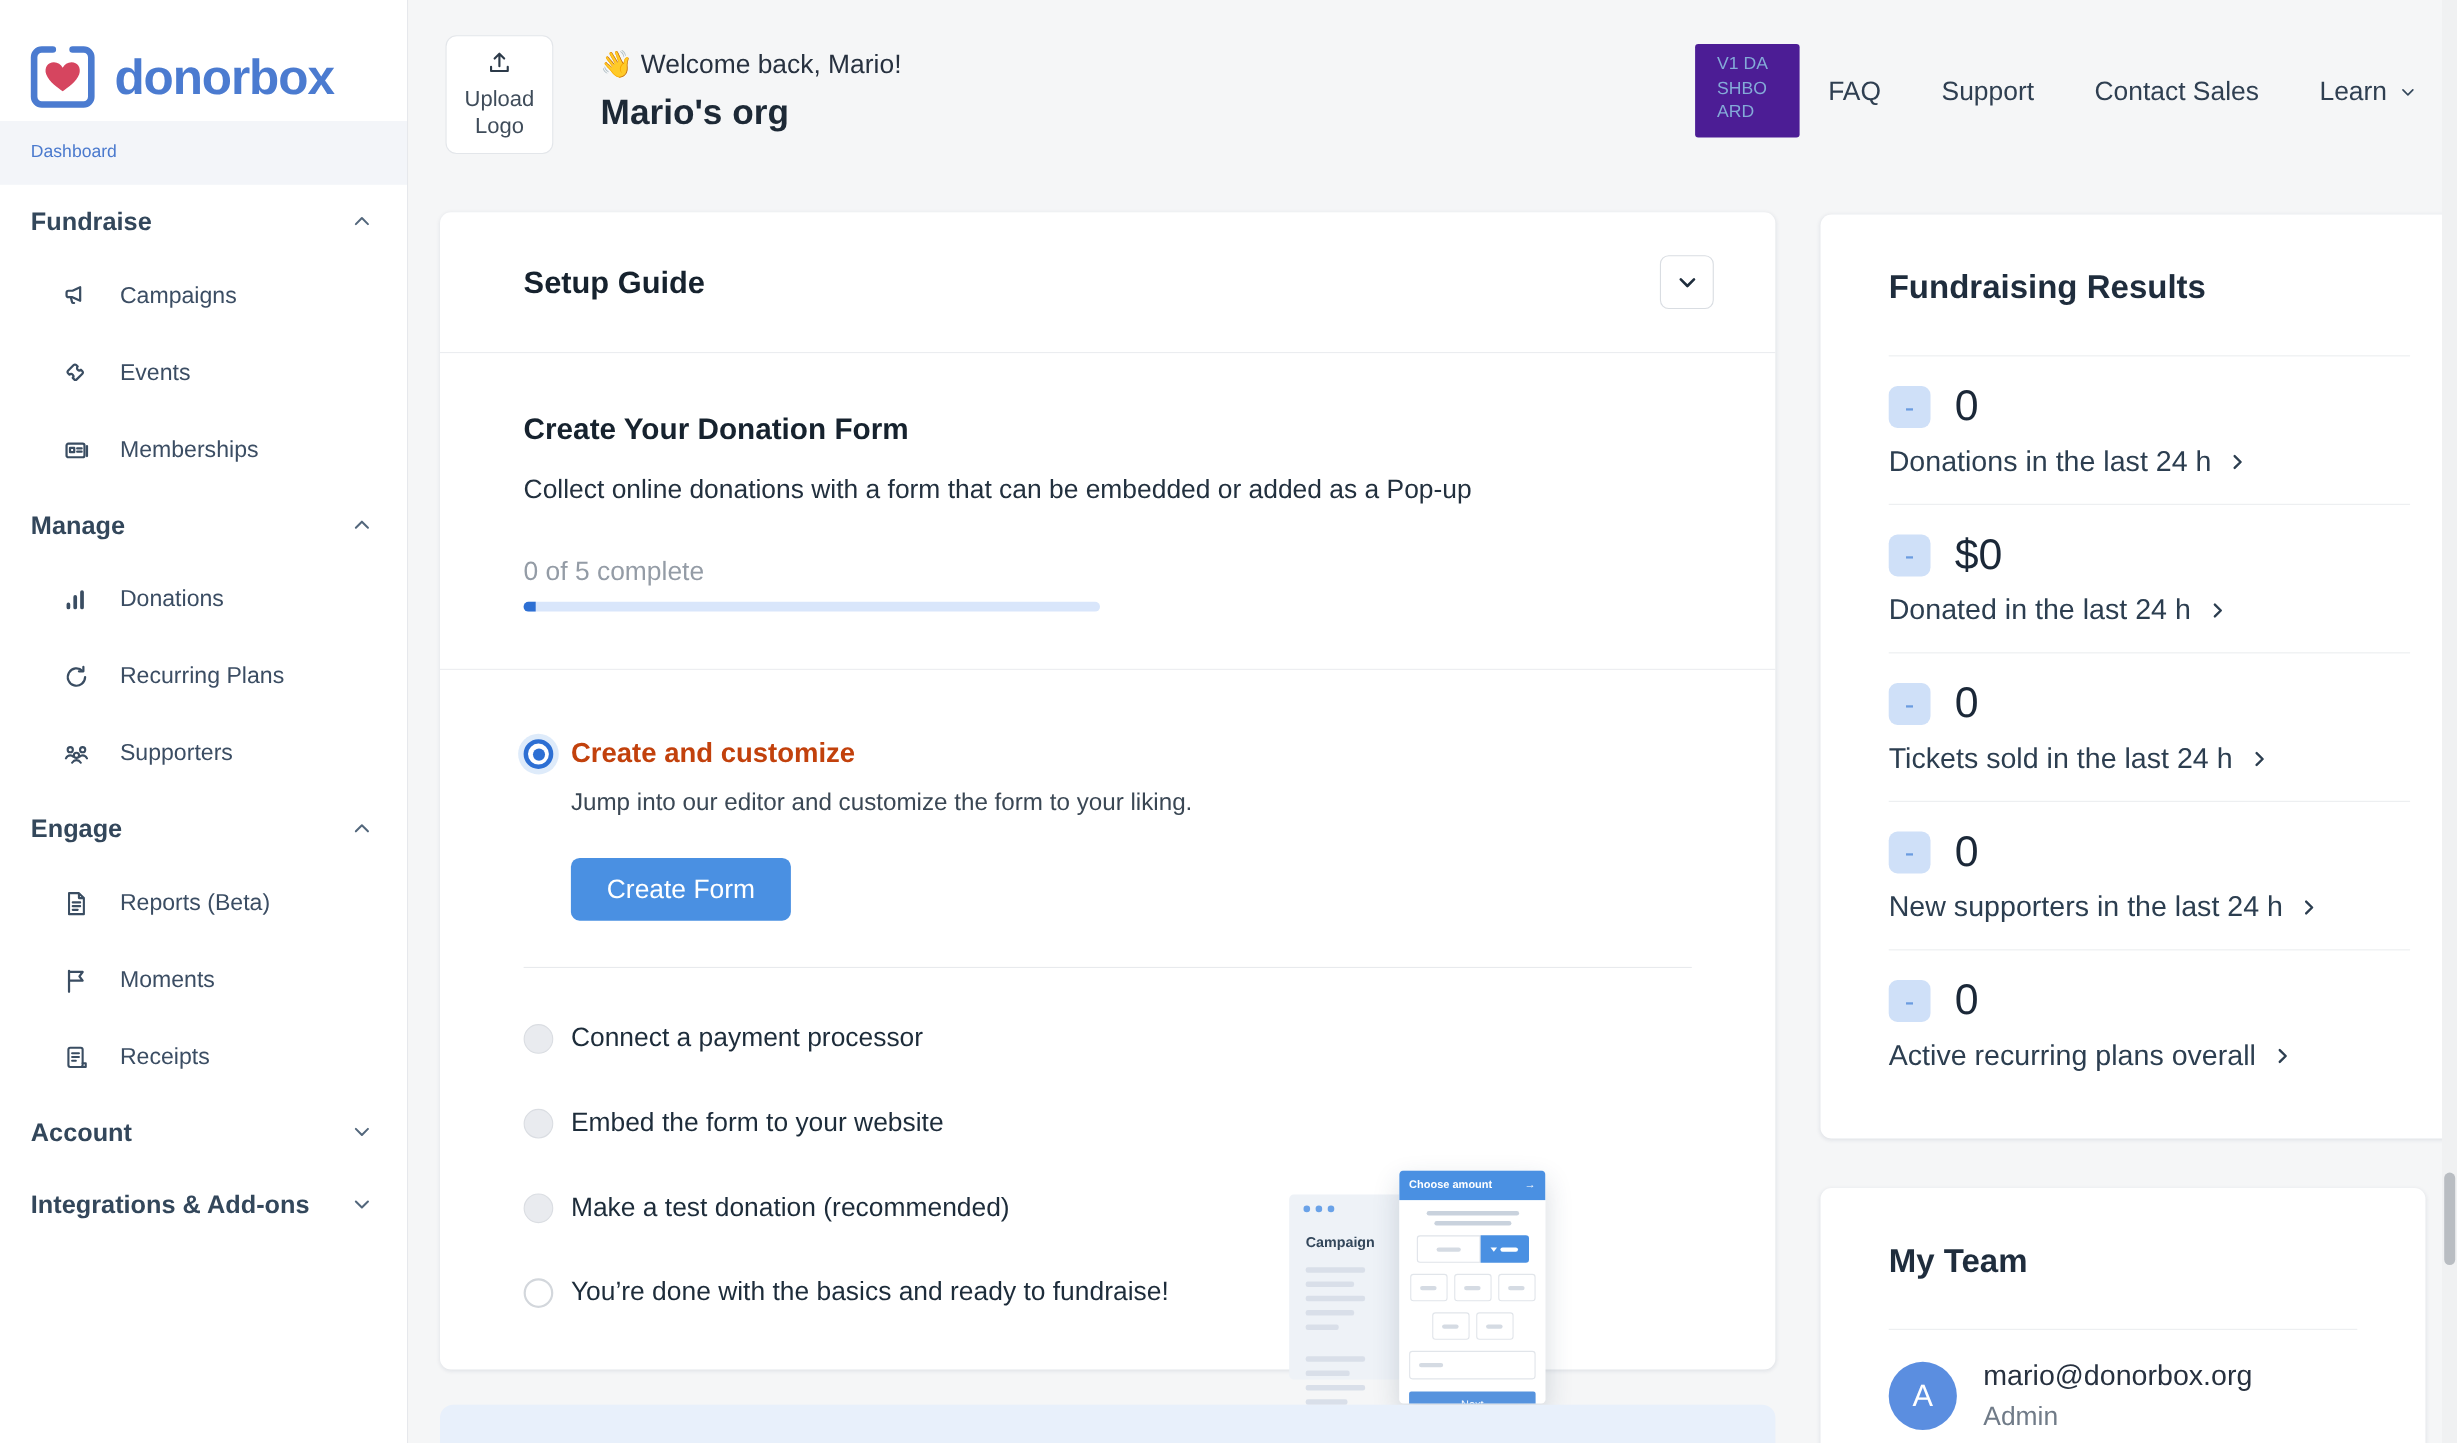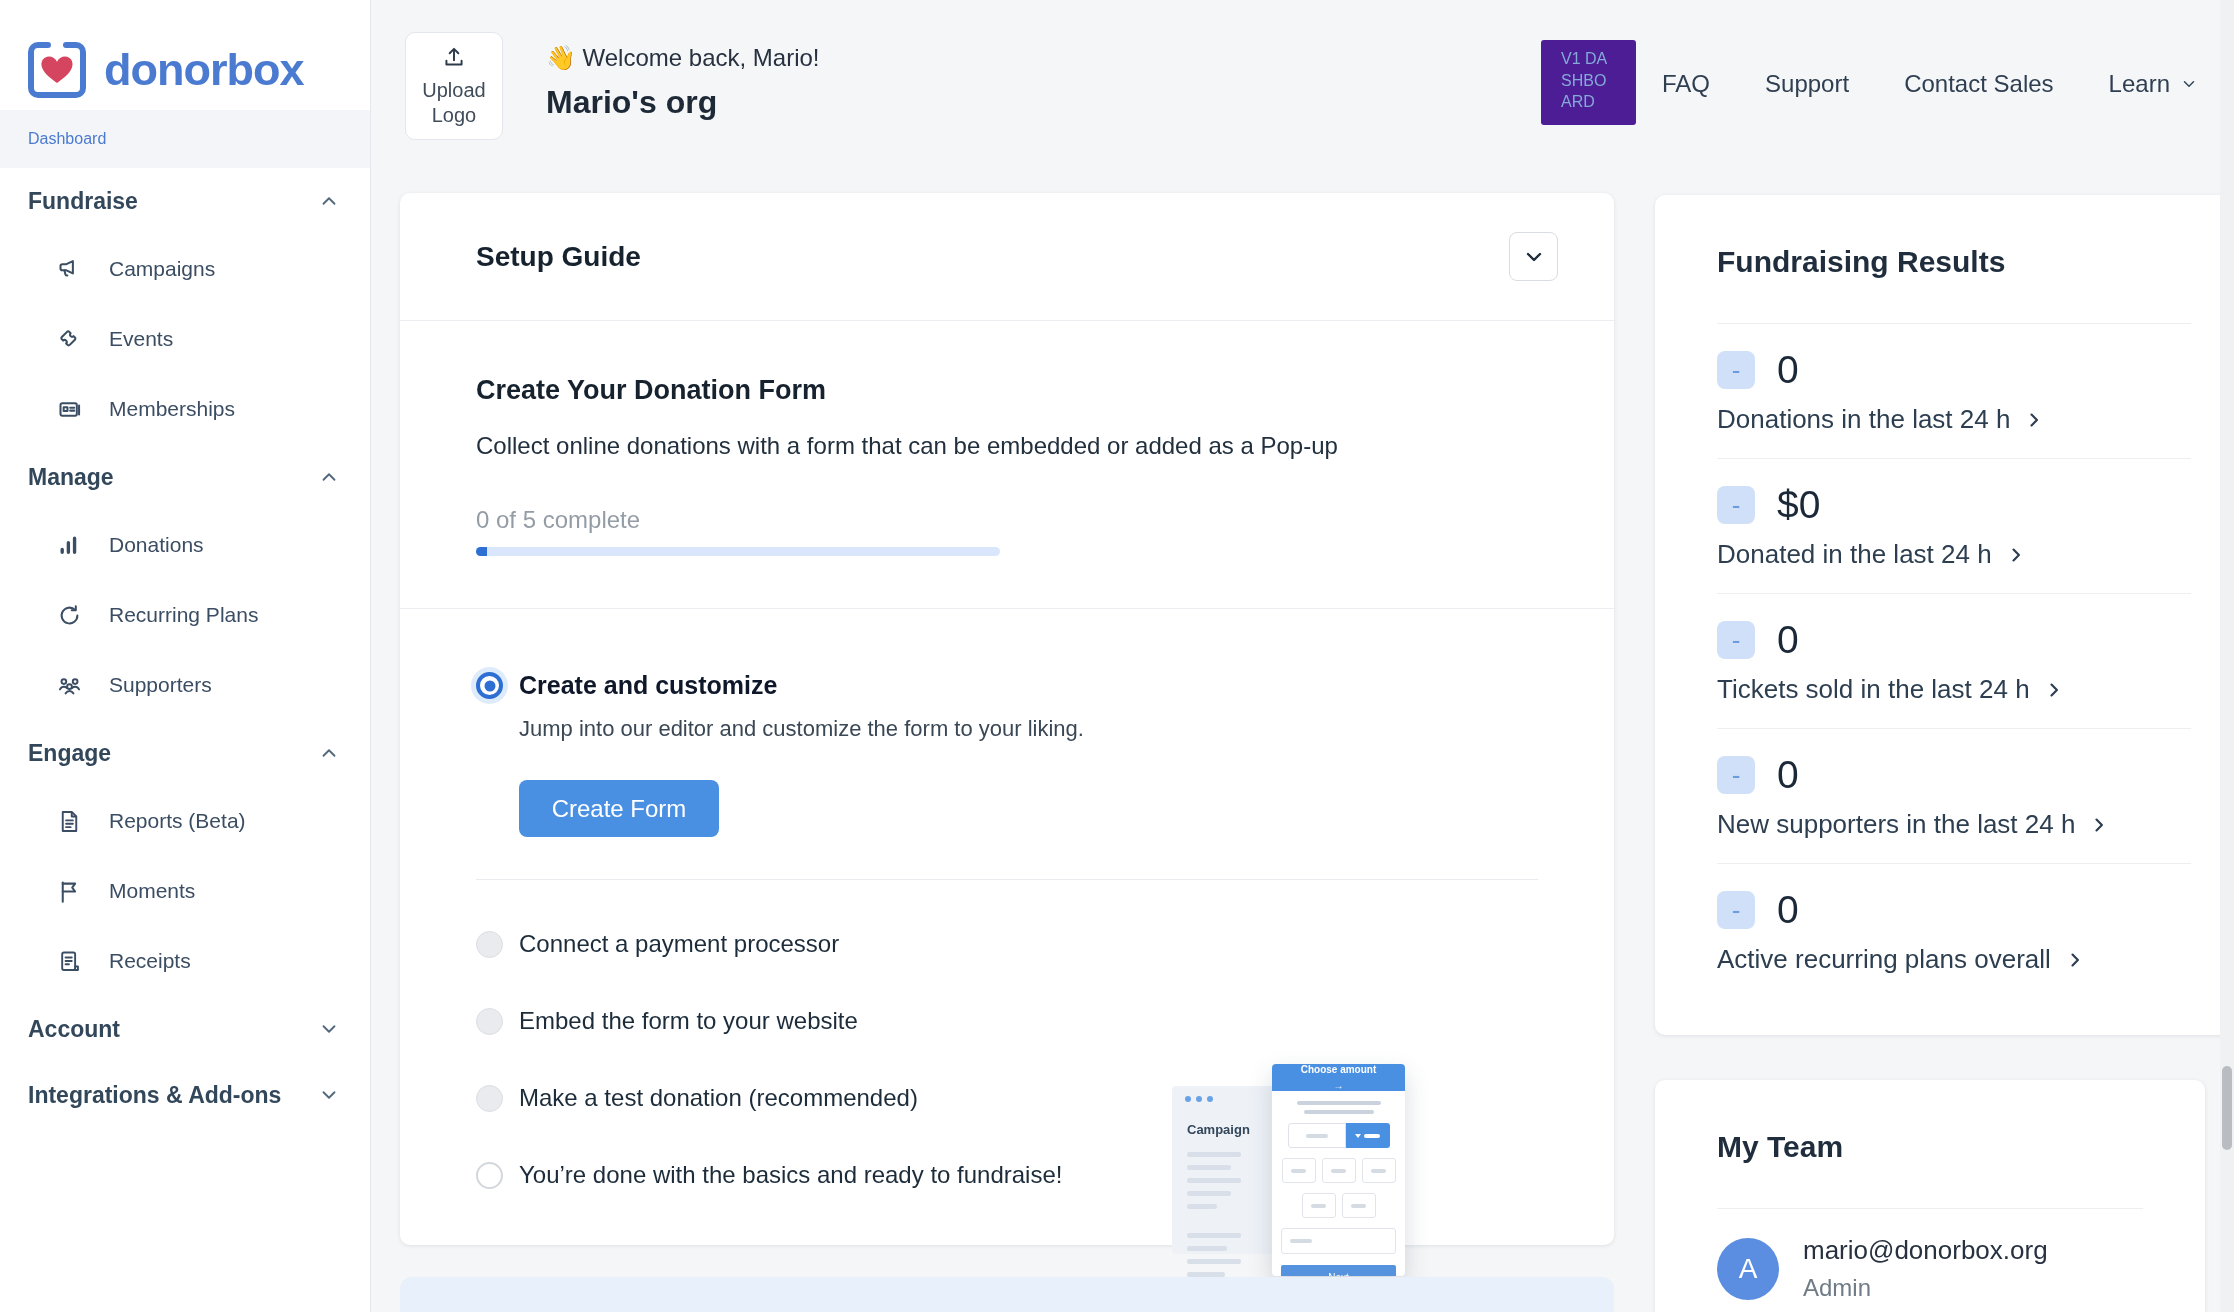--- a/index.html
+++ b/index.html
@@ -36,37 +36,37 @@
   .progress-label { font-size:24px; color:#949ca6; margin-bottom:13px; }
   .progress-track { width:524px; height:9px; background:#d9e6fb; border-radius:5px; position:relative; margin-bottom:52px; }
   .progress-fill { position:absolute; left:0; top:0; width:11px; height:9px; background:#2d6fd3; border-radius:5px 0 0 5px; }
   .full-divider { border-top:1px solid #ebedf0; }
   .create-section { position:relative; padding:62px 76px 0; }
   .radio-row { display:flex; align-items:center; gap:16px; }
   .radio-on { width:27px; height:27px; border-radius:50%; border:4px solid #2d6fd3; background:#fff; position:relative; box-shadow:0 0 0 5px rgba(74,144,226,.18); flex:0 0 auto; cursor:pointer; }
   .radio-on::after { content:""; position:absolute; left:50%; top:50%; transform:translate(-50%,-50%); width:11px; height:11px; border-radius:50%; background:#2d6fd3; }
   .radio-off { width:27px; height:27px; border-radius:50%; background:#e9ebef; border:1px solid #dadde2; flex:0 0 auto; cursor:pointer; }
   .radio-off.outline { background:#fff; border:2px solid #d3d7dc; }
-  .opt-title { font-size:25px; font-weight:700; color:#0f172a; cursor:pointer; }
+  .opt-title { font-size:25px; font-weight:700; color:#c2410c; cursor:pointer; }
   .opt-desc { margin:16px 0 0 43px; font-size:22px; color:#3a4754; }
   .create-form-btn { margin:38px 0 0 43px; width:200px; height:57px; background:#4a90e2; color:#fff; font-size:24px; border:none; border-radius:8px; cursor:pointer; font-family:"Liberation Sans",sans-serif; }
   .inset-hr { margin:42px 0 0; border:none; border-top:1px solid #e8eaed; }
   .options-list { padding:50px 76px 0; }
   .option-row { display:flex; align-items:center; gap:16px; margin-bottom:49px; font-size:24px; color:#1d2c3a; }
 
   
   .illu { position:absolute; left:772px; top:455px; width:248px; height:222px; }
   .illu-back { position:absolute; left:0; top:22px; width:202px; height:168px; background:#eef2f7; border-radius:4px; }
   .illu-dots { position:absolute; left:13px; top:10px; display:flex; gap:5px; }
   .illu-dots i { width:6px; height:6px; border-radius:50%; background:#6aa2e8; }
   .illu-campaign { position:absolute; left:15px; top:36px; font-size:13px; font-weight:700; color:#33475b; }
   .illu-bars { position:absolute; left:15px; top:66px; display:flex; flex-direction:column; gap:8px; }
   .illu-bars i { height:5px; border-radius:2px; background:#d9dfe9; }
   .illu-front { position:absolute; left:100px; top:0; width:133px; height:212px; background:#fff; border-radius:4px; box-shadow:0 10px 24px rgba(40,60,90,.18); overflow:hidden; }
-  .illu-front-head { height:27px; background:#4a90e2; color:#fff; display:flex; align-items:center; justify-content:space-between; padding:0 9px; font-size:10px; font-weight:700;flex-direction:column; }
+  .illu-front-head { height:27px; background:#4a90e2; color:#fff; display:flex; align-items:center; justify-content:space-between; padding:0 9px; font-size:10px; font-weight:700; }
   .illu-body { padding:10px 9px 0; display:flex; flex-direction:column; align-items:center; }
   .illu-line { height:4px; border-radius:2px; background:#c9d2dd; }
   .illu-currency { margin-top:9px; display:flex; }
   .illu-cur-l { width:58px; height:25px; border:1px solid #dfe3e9; border-radius:3px 0 0 3px; background:#fff; display:flex; align-items:center; justify-content:center; }
   .illu-cur-r { width:44px; height:25px; background:#4a90e2; border-radius:0 3px 3px 0; display:flex; align-items:center; justify-content:center; gap:3px; }
   .illu-dash { width:22px; height:4px; border-radius:2px; background:#d5dbe3; }
   .illu-dash.w { background:#fff; width:16px; }
   .illu-grid { margin-top:10px; display:flex; gap:6px; }
   .illu-cell { width:34px; height:25px; border:1px solid #e1e5ea; border-radius:3px; background:#fff; display:flex; align-items:center; justify-content:center; }
   .illu-cell i { width:15px; height:4px; border-radius:2px; background:#d5dbe3; }

